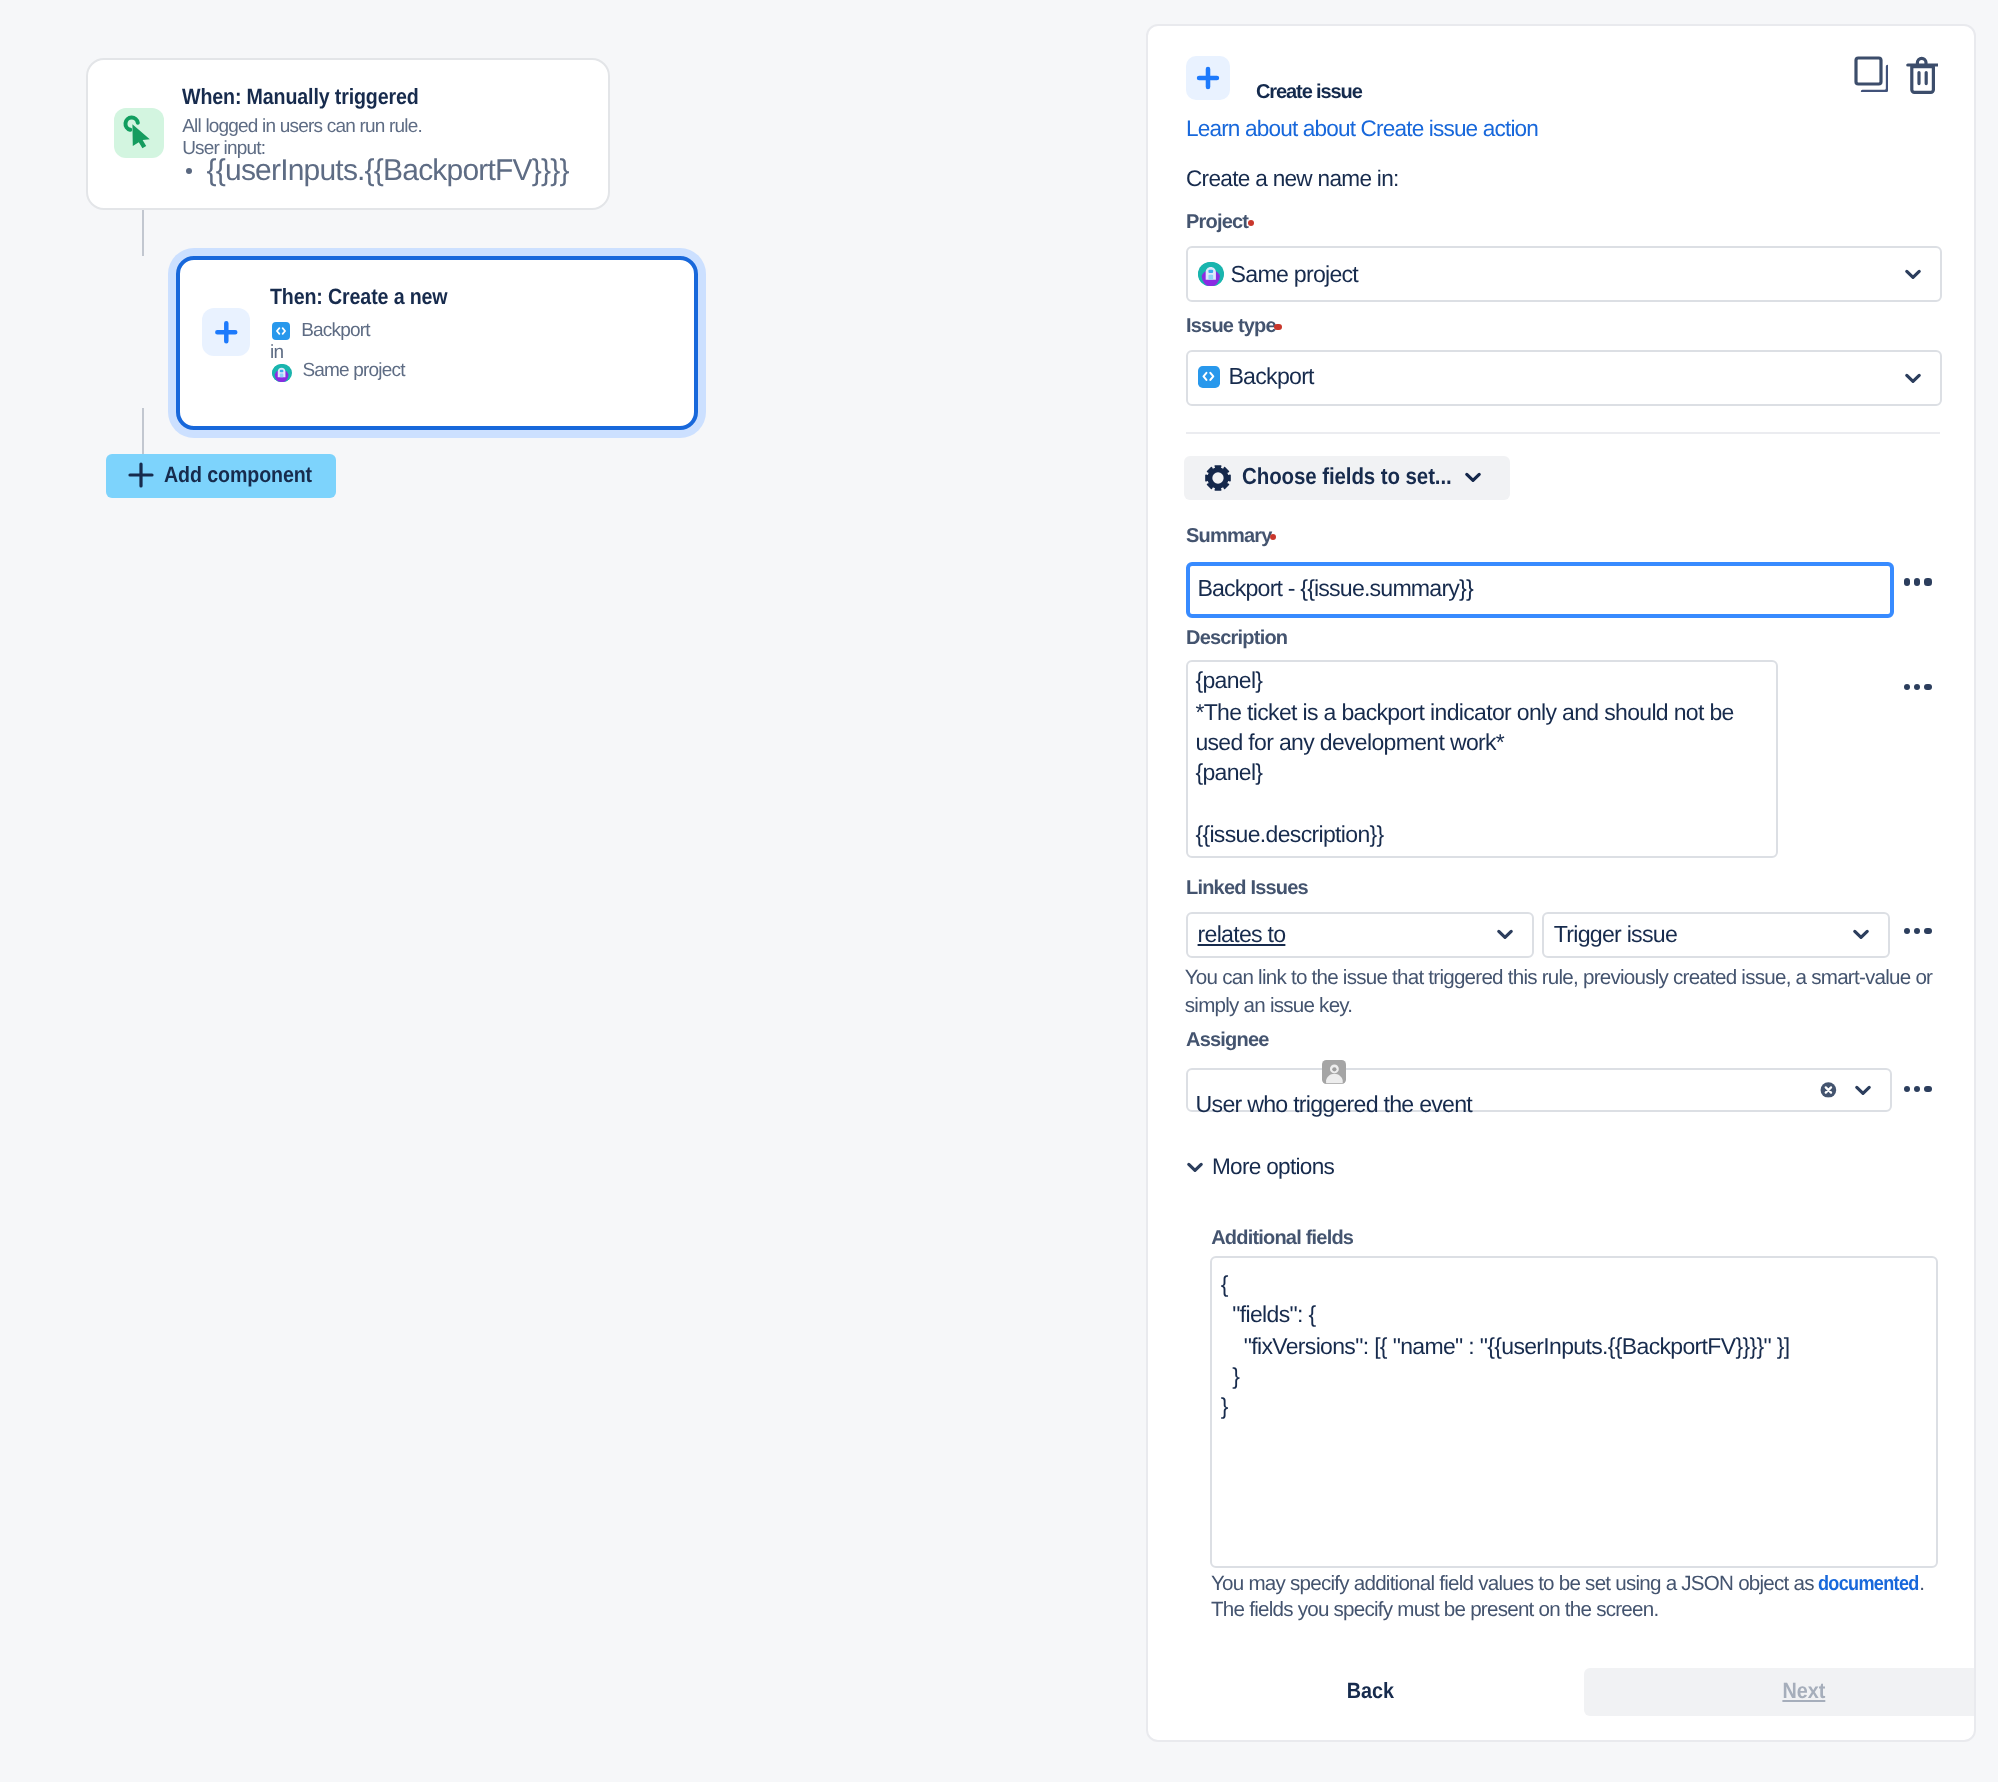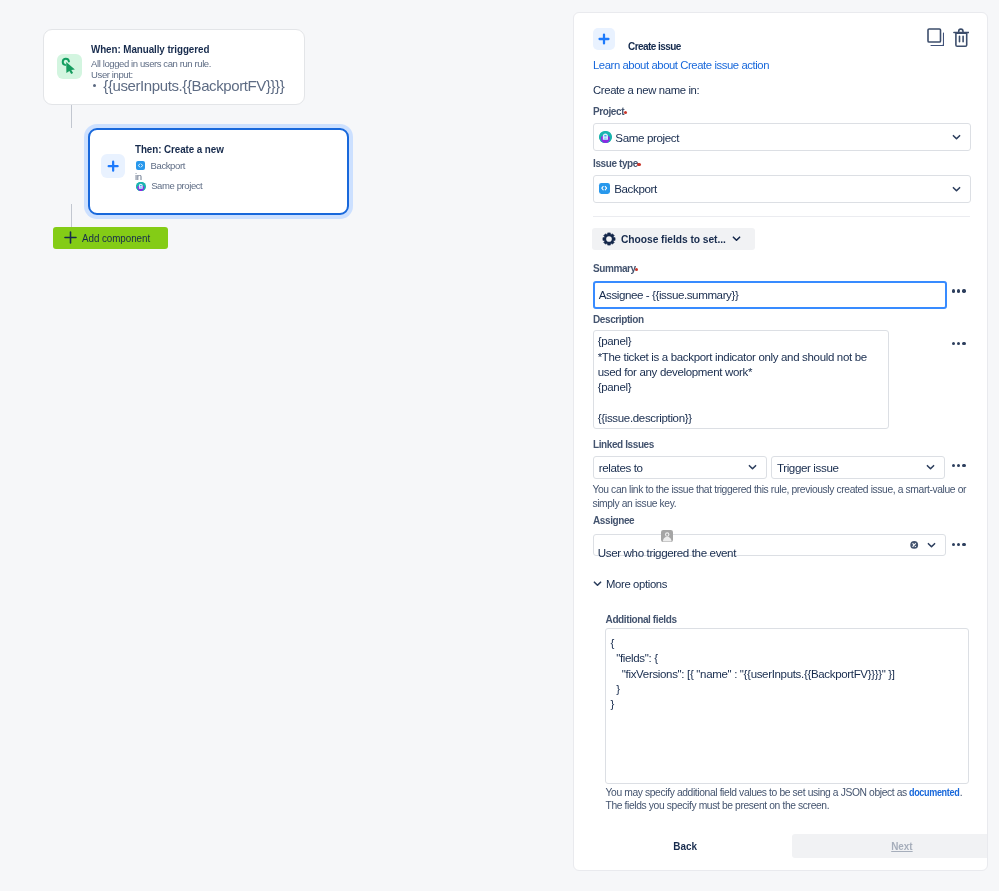--- a/index.html
+++ b/index.html
@@ -38,24 +38,24 @@
   .node-title { font-size:11.1px; font-weight:700; color:#172b4d; letter-spacing:-0.08px; line-height:13px; transform:scaleX(0.885); transform-origin:left center; white-space:nowrap; }
   .node-sub { font-size:9.5px; color:#5e6c84; letter-spacing:-0.4px; line-height:12.3px; }
   .node-chip { display:flex; align-items:center; gap:5.5px; line-height:12.3px; }
   .node-chip span { font-size:9.5px; color:#5e6c84; letter-spacing:-0.4px; }
   .node-ul { margin:1px 0 0 0; padding-left:14px; }
   .bullet-dot { position:absolute; left:1.6px; top:3.6px; width:3.3px; height:3.3px; border-radius:50%; background:#5a6880; }
   .node-ul li { font-size:15px; color:#5e6c84; letter-spacing:-0.4px; line-height:12.3px; }
 
   .add-component {
     position:absolute;
-    background:#84cc16;
+    background:#7dd3fc;
     border-radius:3px;
     display:flex; align-items:center;
-    font-size:11.1px; font-weight:400; color:#172b4d;
+    font-size:11.1px; font-weight:700; color:#172b4d;
     letter-spacing:-0.06px; white-space:nowrap; 
   }
 
   
   .panel {
     position:absolute;
     left:573px; top:12px;
     width:415px; height:859px;
     background:#fff;
     border:1px solid #e9eaee;
@@ -279,21 +279,21 @@
         <span style="display:inline-block;transform:scaleX(0.885);transform-origin:left center;">Choose fields to set...</span>
         <svg width="11" height="11" viewBox="0 0 11 11" style="margin-left:-8.8px;flex:none;" aria-hidden="true">
           <path d="M2.4 4.2 5.5 7.2 8.6 4.2" stroke="#15284b" stroke-width="1.6" fill="none" stroke-linecap="round" stroke-linejoin="round"></path>
         </svg>
       </div>
 
       <div style="line-height:0;position:absolute; left:20px; top:251.1px;">
         <span class="lbl">Summary</span><span class="req"></span>
       </div>
       <div class="input" style="position:absolute; left:19.5px; top:268.7px; width:354px; height:28.5px;">
-        <span>Assignee - {{issue.summary}}</span>
+        <span>Backport - {{issue.summary}}</span>
       </div>
       <div class="dots" style="position:absolute; left:378.8px; top:277.4px;">
           <i></i>
           <i></i>
           <i></i>
         </div>
 
       <div style="line-height:0;position:absolute; left:20px; top:302px;">
         <span class="lbl">Description</span>
       </div>
@@ -304,21 +304,21 @@
 {{issue.description}}</span></div>
       <div class="dots" style="position:absolute; left:378.8px; top:329.5px;">
           <i></i>
           <i></i>
           <i></i>
         </div>
 
       <div style="line-height:0;position:absolute; left:20px; top:426.8px;">
         <span class="lbl">Linked Issues</span>
       </div>
-      <div class="select" style="position:absolute; left:19.5px; top:443.7px; width:174px; height:23.2px;">
+      <div class="select" style="position:absolute; left:19.5px; top:443.7px; width:174px; height:23.2px;text-decoration:underline;">
         <div class="val">
           <span>relates to</span>
         </div>
         <svg class="chev" width="11" height="11" viewBox="0 0 11 11" aria-hidden="true">
           <path d="M2.4 4.2 5.5 7.2 8.6 4.2" stroke="#2c3e5d" stroke-width="1.6" fill="none" stroke-linecap="round" stroke-linejoin="round"></path>
         </svg>
       </div>
       <div class="select" style="position:absolute; left:197.6px; top:443.7px; width:174px; height:23.2px;">
         <div class="val">
           <span>Trigger issue</span>

